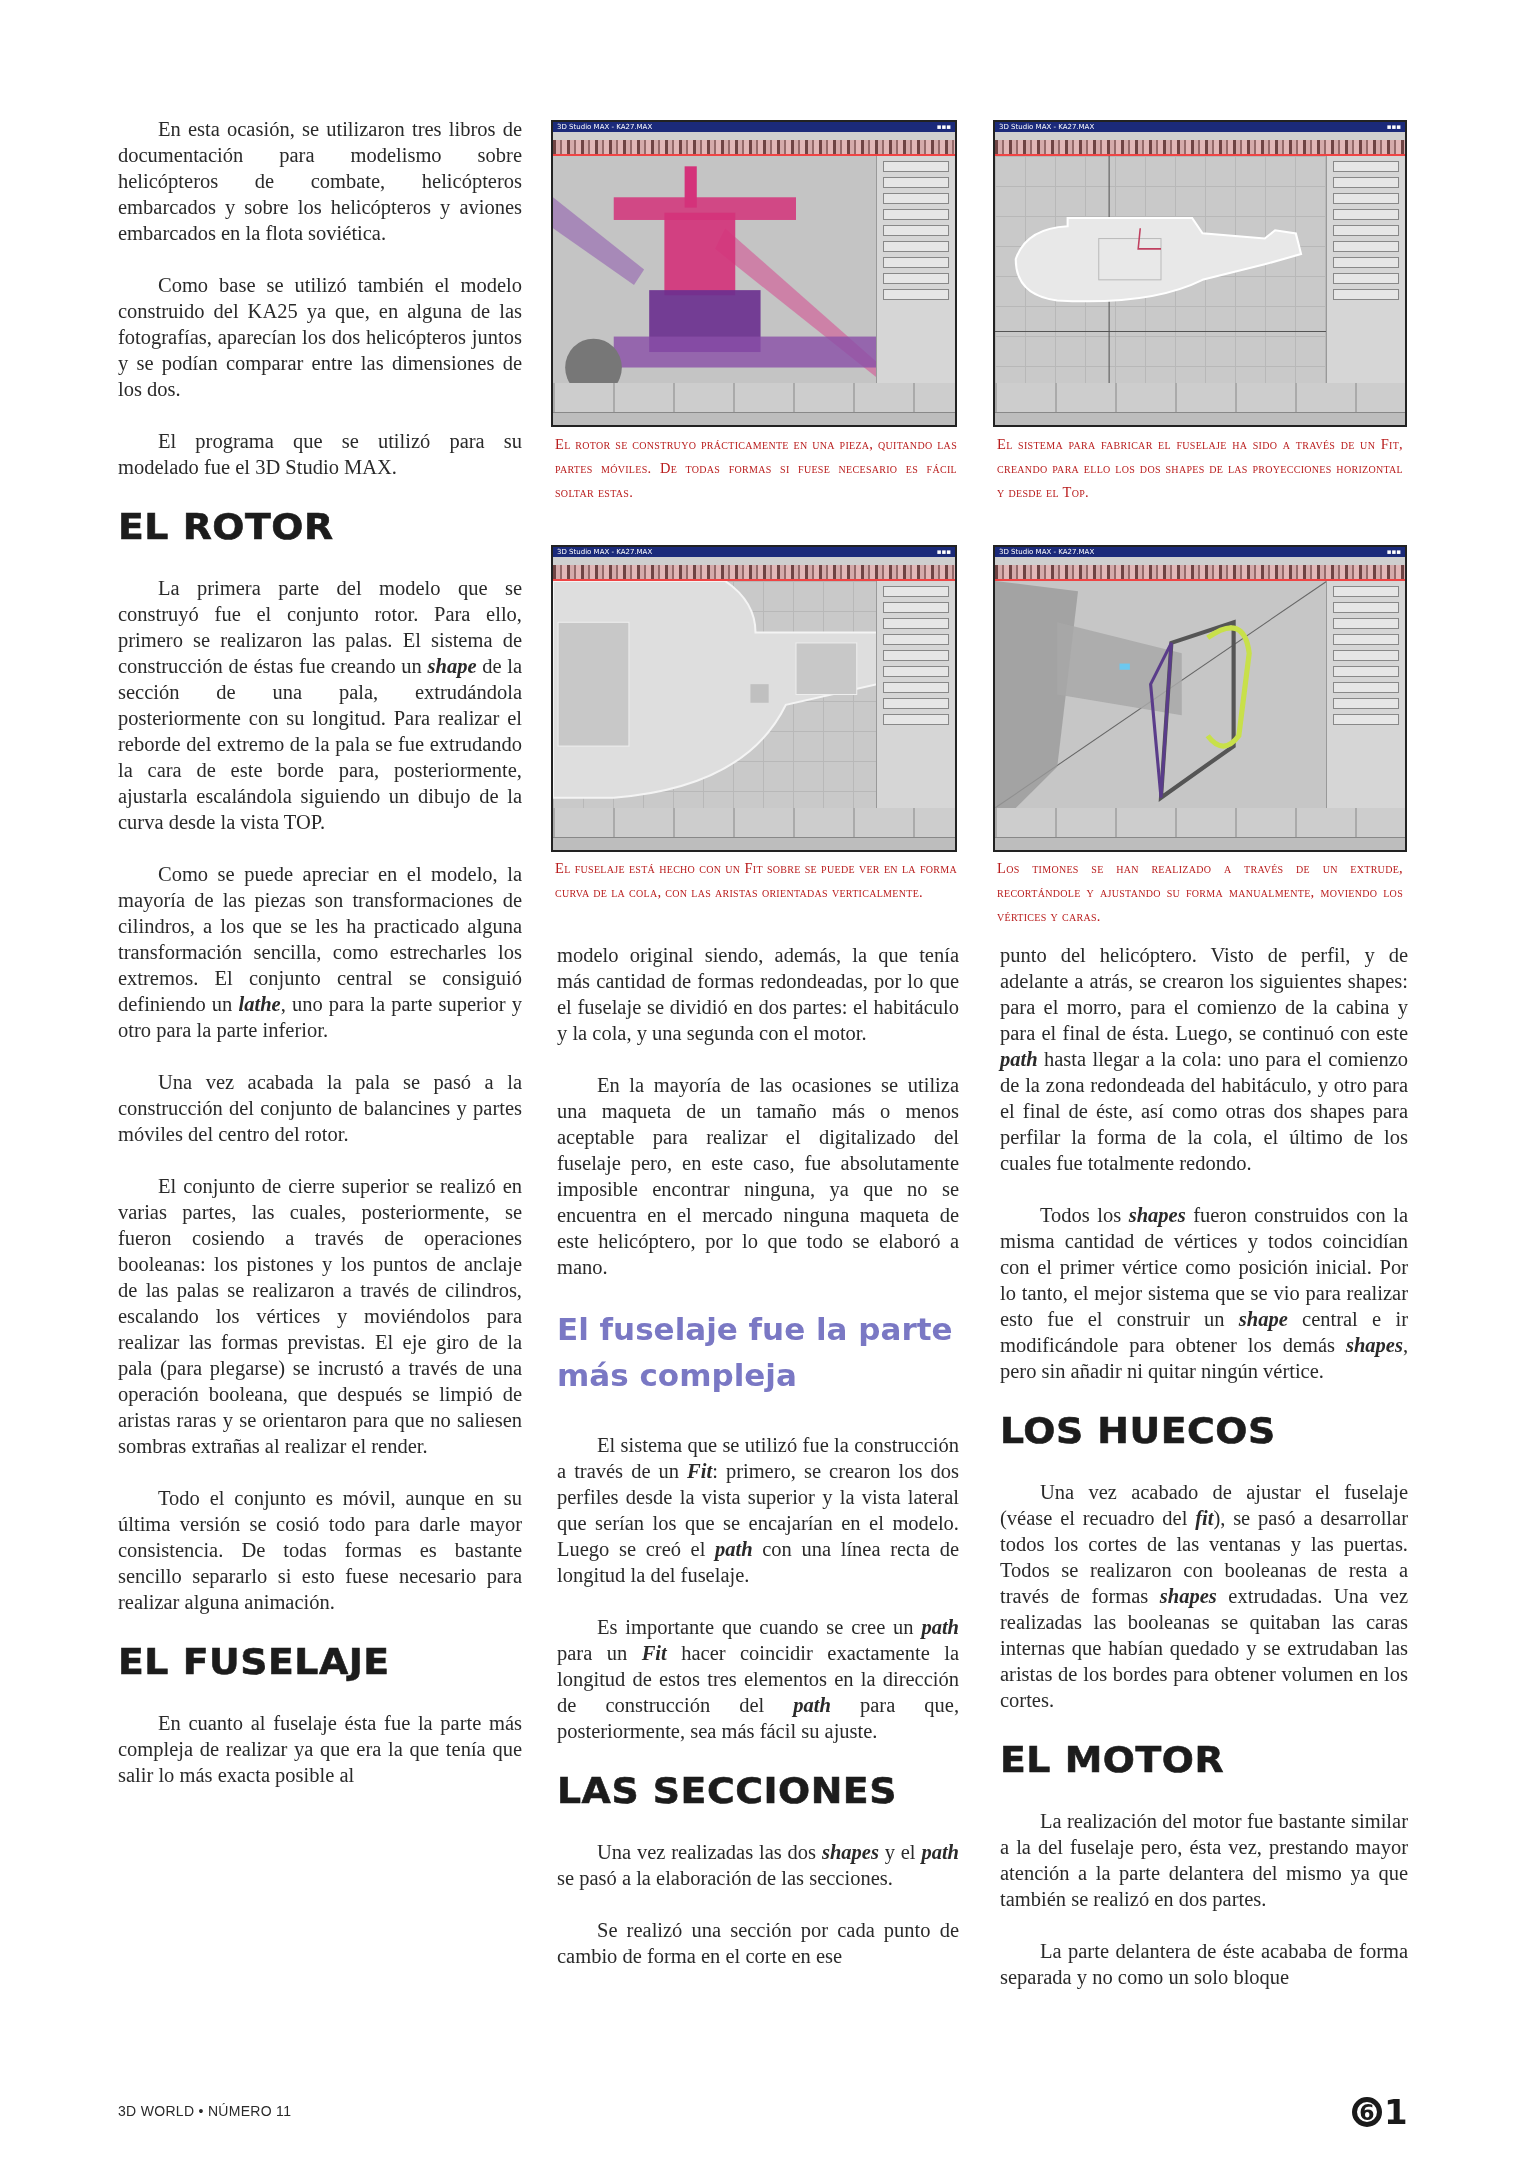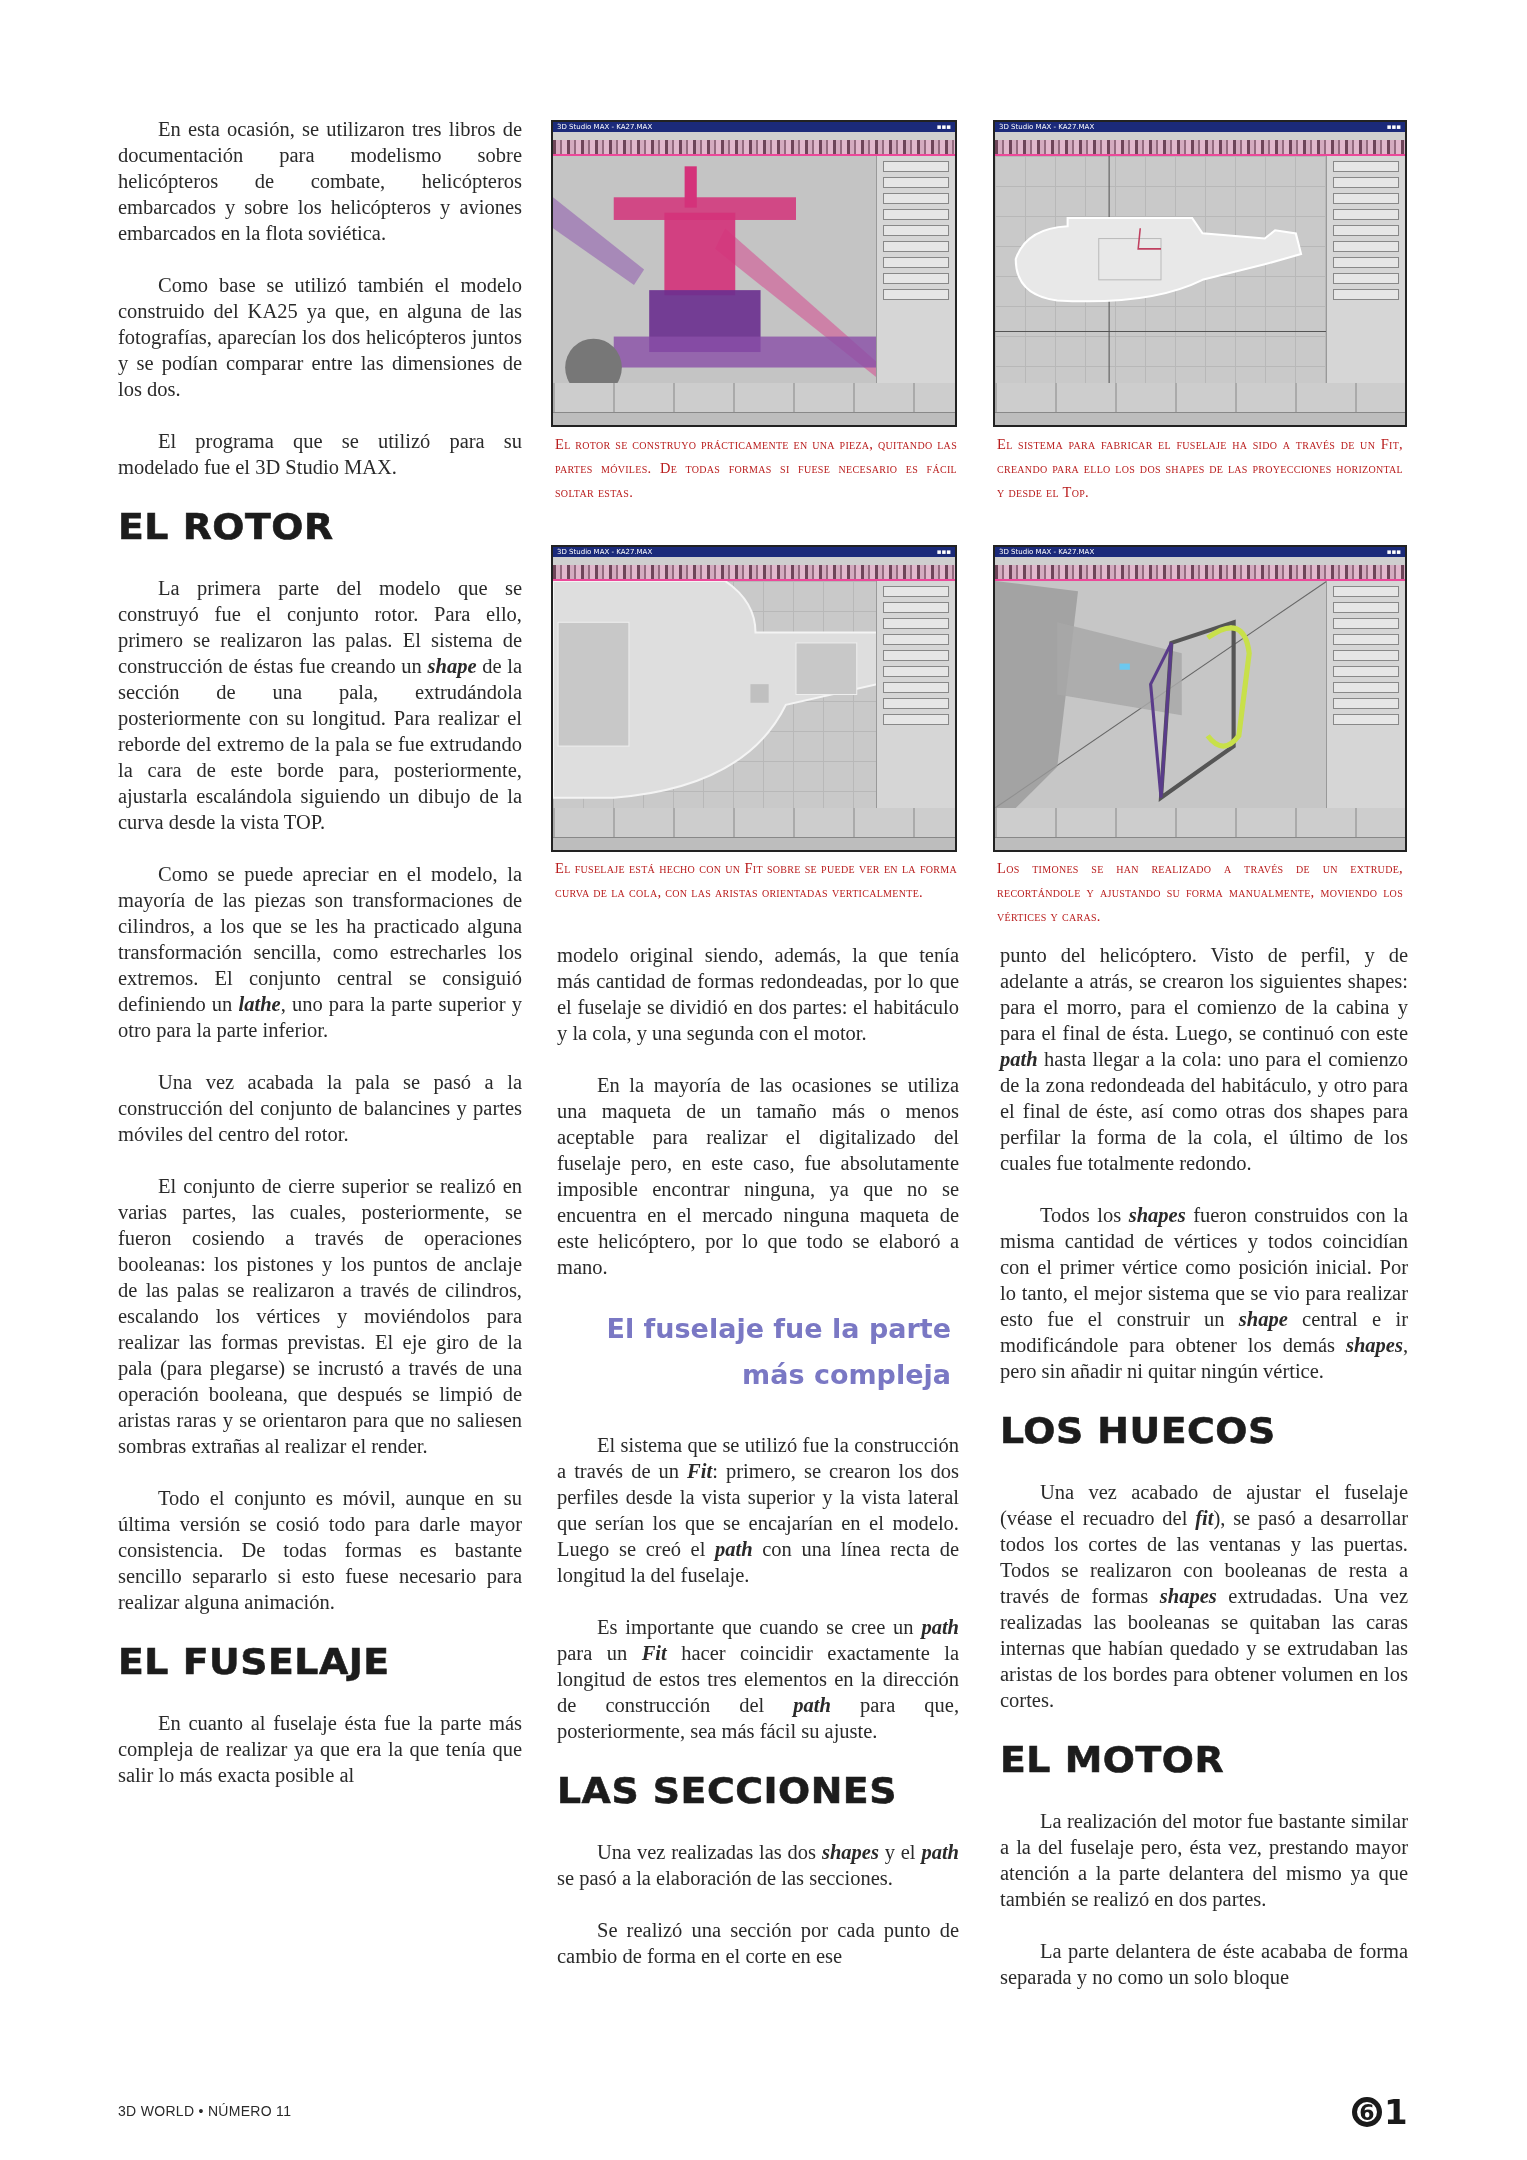--- a/index.html
+++ b/index.html
@@ -7,24 +7,24 @@
          font-family:"Liberation Serif","DejaVu Serif",serif; color:#2a2a2a; }
   .col { position:absolute; }
   .p { font-size:20.5px; line-height:26px; text-align:justify; margin:0 0 26px 0; text-indent:40px; hyphens:manual; }
   .p.noindent { text-indent:0; }
   .p em { font-style:italic;font-weight:bold; }
   .h2 { font-family:"DejaVu Sans","Liberation Sans",sans-serif; font-weight:bold; font-size:36px;
         letter-spacing:0.5px; color:#1c1c1c; margin:6px 0 28px 0; transform:scaleX(1.05); transform-origin:left;
         -webkit-text-stroke:0.6px #1c1c1c; }
   .caption { font-size:14.5px; line-height:24px; text-align:justify; font-variant:small-caps; letter-spacing:0.3px;
              color:#b91c1c; margin:0; }
-  .pull { font-family:"DejaVu Sans","Liberation Sans",sans-serif; font-weight:bold; font-size:27px; line-height:46px;
-          color:#7a78c4; text-align:right; margin:6px 8px 34px 0; }
+  .pull { font-family:"DejaVu Sans","Liberation Sans",sans-serif; font-weight:bold; font-size:31px; line-height:46px;
+          color:#7a78c4; text-align:left; margin:6px 0 34px 0; }
   
-  .shot { position:absolute; border:2px solid #222; background:#ec4899; overflow:hidden; }
+  .shot { position:absolute; border:2px solid #222; background:#ef4444; overflow:hidden; }
   .shot .titlebar { height:10px; background:#1b2a7a; display:flex; align-items:center; justify-content:space-between; padding:0 4px; }
   .shot .titlebar span { font-family:"DejaVu Sans",sans-serif; font-size:7px; color:#fff; }
   .shot .menubar { height:8px; background:#cfcfcf; }
   .shot .toolbar { height:14px; background:repeating-linear-gradient(90deg,#444 0 3px,#ccc 3px 7px,#777 7px 9px,#ddd 9px 14px); opacity:.75; }
   .shot .viewport { position:absolute; left:0; top:34px; right:78px; bottom:42px; background:#c9c9c9; }
   .shot .grid { position:absolute; inset:0;
       background-image:linear-gradient(#b8b8b8 1px,transparent 1px),linear-gradient(90deg,#b8b8b8 1px,transparent 1px);
       background-size:30px 30px; }
   .shot .panel { position:absolute; right:0; top:34px; width:78px; bottom:42px; background:#d6d6d6; border-left:1px solid #999; }
   .shot .panel .btn { height:9px; margin:5px 6px; background:#e6e6e6; border:1px solid #888; }

